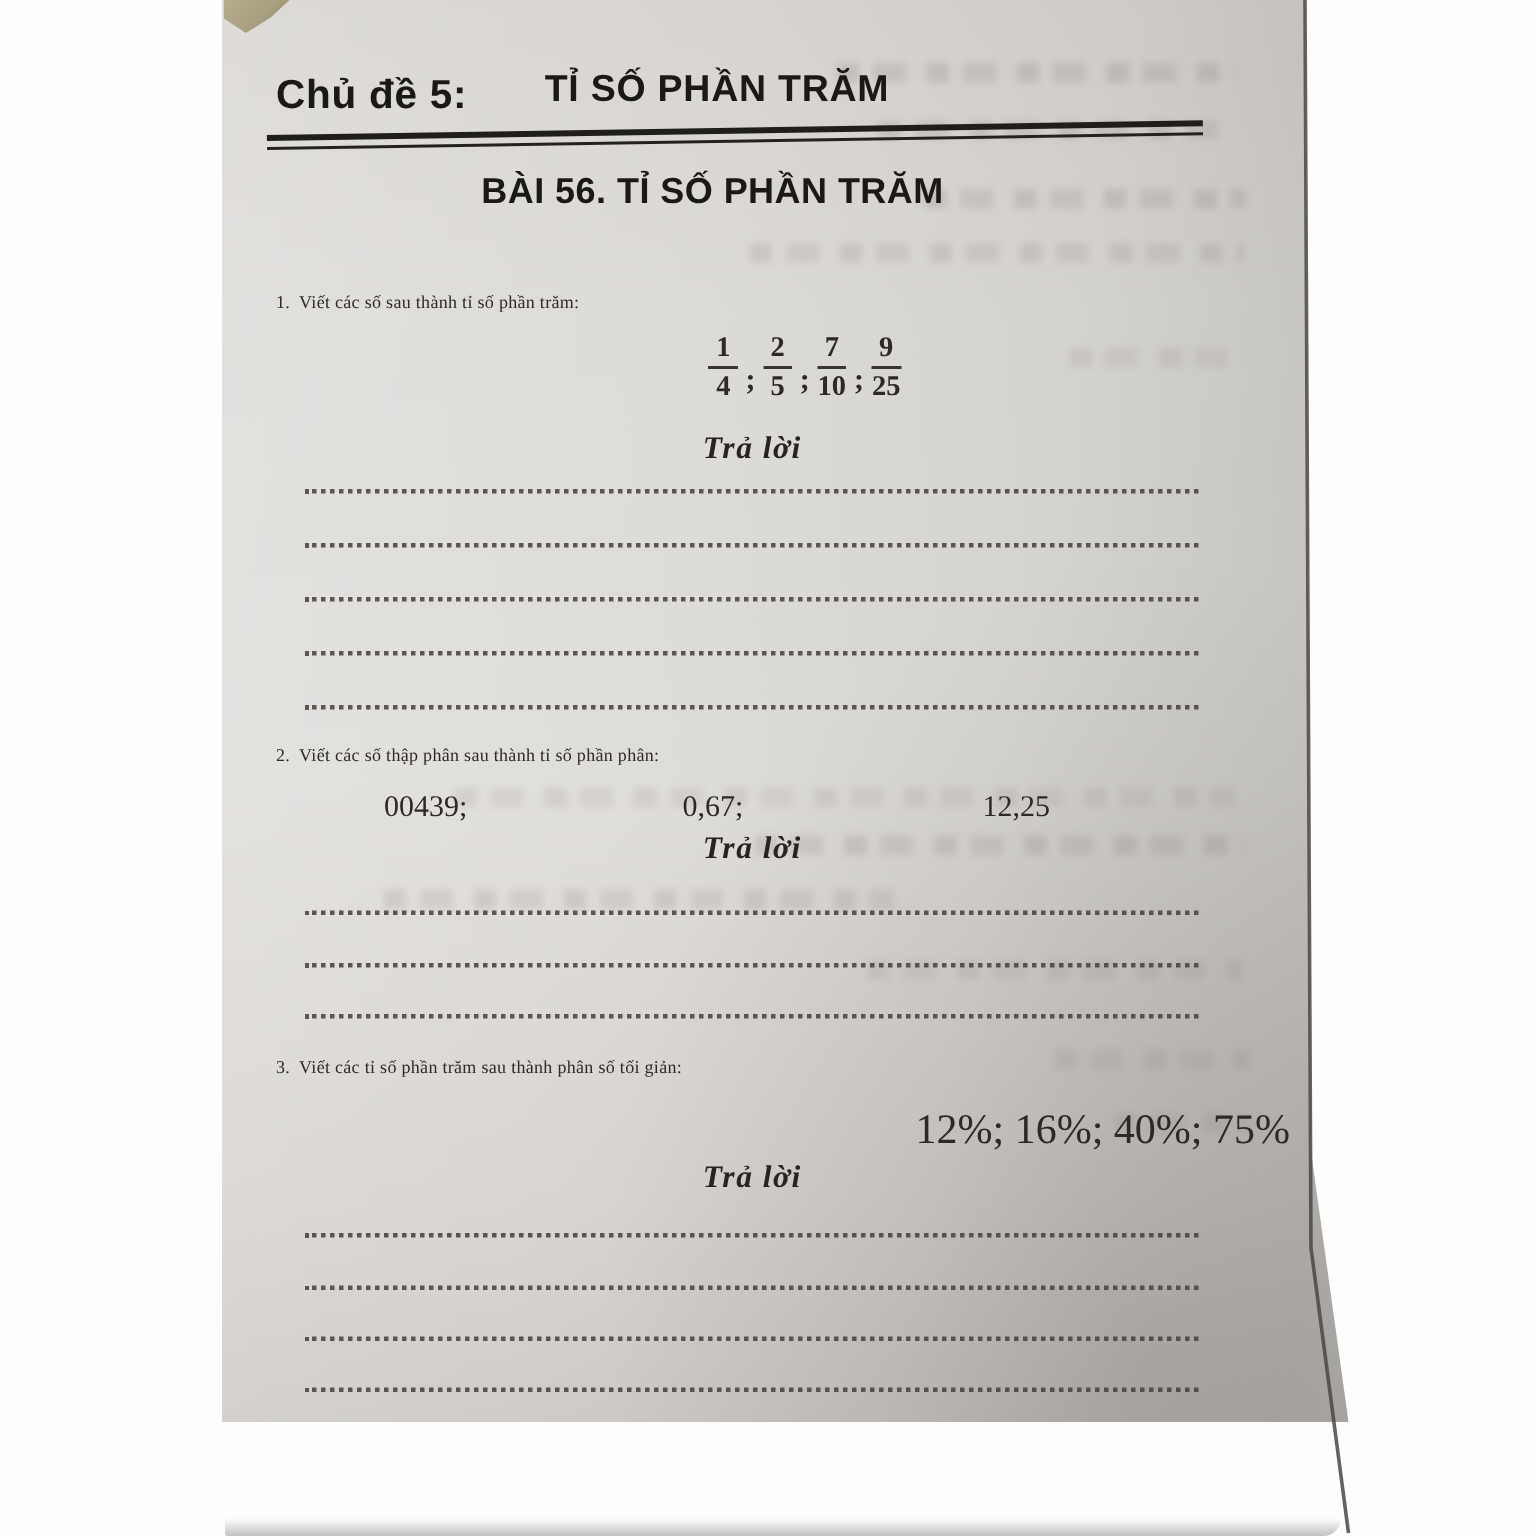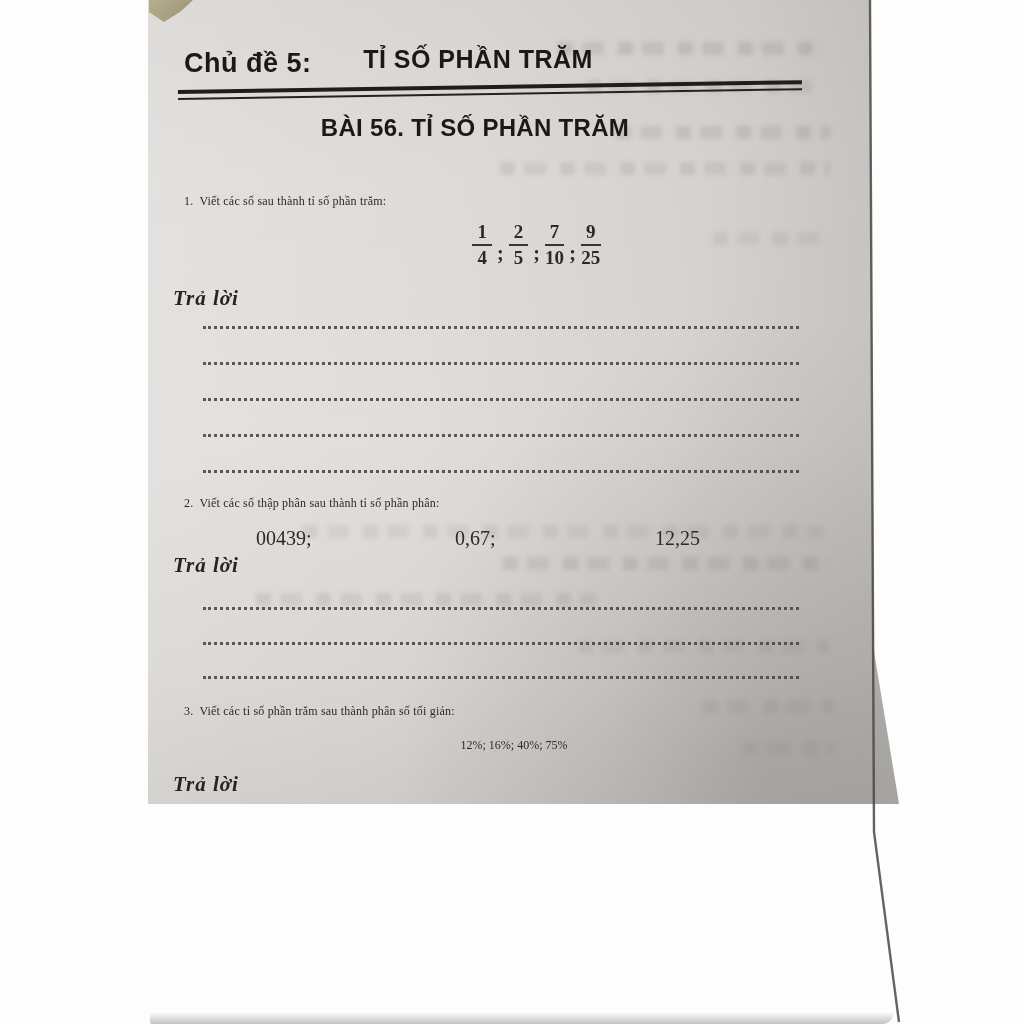--- a/index.html
+++ b/index.html
@@ -15,21 +15,21 @@
   
   .corner-object{
     position:absolute;left:149px;top:0;width:44px;height:22px;
     background:linear-gradient(135deg,#b7ae8f 0%,#a89f80 55%,#8f8768 100%);
     clip-path:polygon(8% 0,100% 0,72% 52%,34% 100%,0 55%,0 0);
     z-index:6;
   }
 
   
   .page{
-    position:absolute;left:148px;top:0;width:752px;height:804px;
+    position:absolute;left:148px;top:0;width:752px;height:948px;
     background:
       radial-gradient(ellipse at 82% 96%, rgba(40,36,32,.14), transparent 42%),
       linear-gradient(100deg, rgba(255,255,255,.22) 0%, rgba(255,255,255,.06) 38%, rgba(0,0,0,.03) 66%, rgba(0,0,0,.13) 95%),
       linear-gradient(180deg, #d4d1ce 0%, #dbd9d6 22%, #dedcd9 55%, #d6d3d0 84%, #ccc9c6 100%);
     clip-path:polygon(0 0, 722px 0, 726px 81%, 751px 100%, 0 100%);
     z-index:2;
   }
   .page-edge-svg{position:absolute;left:148px;top:0;z-index:3;pointer-events:none;}
   .bottom-shade{
     position:absolute;left:150px;top:1012px;width:744px;height:12px;
@@ -54,36 +54,36 @@
   .header-rule{
     position:absolute;top:90px;left:30px;width:624px;height:4px;z-index:5;
     border-top:4px solid #201e1b;border-bottom:2px solid #24221f;
     transform:rotate(-0.9deg);transform-origin:left center;
   }
   .lesson-title{top:114px;left:30px;right:128px;text-align:center;font-size:24px;letter-spacing:.3px;}
 
   .prompt{left:36px;font-size:12px;letter-spacing:.2px;color:#2d2a26;}
   .prompt .ex-num{margin-right:6px;}
 
-  .center-line{left:25px;right:70px;text-align:left;}
+  .center-line{left:25px;right:70px;text-align:center;}
   .answer-label{font-size:21px;font-weight:700;font-style:italic;letter-spacing:1px;color:#262320;}
 
   .frac-line{top:222px;left:50px;right:25px;text-align:center;font-size:19px;font-weight:700;color:#2d2a26;}
   .frac{display:inline-block;vertical-align:middle;text-align:center;line-height:1.05;}
   .frac .num{display:block;padding:0 5px 2px;border-bottom:2px solid #393530;}
   .frac .den{display:block;padding-top:2px;}
   .frac-sep{display:inline-block;vertical-align:middle;transform:translateY(9px);margin:0 5px;font-size:20px;}
 
   .dotline{
     position:absolute;left:55px;width:596px;height:0;z-index:5;
     border-bottom:3px dotted rgba(72,67,61,.88);
   }
 
   .dec-val{position:absolute;top:527px;font-size:20px;color:#2d2a26;z-index:5;}
-  .percent-line{top:738px;left:20px;right:40px;text-align:center;font-size:12px;color:#2d2a26;}
+  .percent-line{top:738px;left:20px;right:40px;text-align:right;font-size:28px;color:#2d2a26;}
 
   .page-number{top:960px;left:640px;font-size:18px;font-weight:700;color:#26231f;}
 </style>
 </head>
 <body>
 
 <div class="photo">
 
   <div class="corner-object"></div>
 

